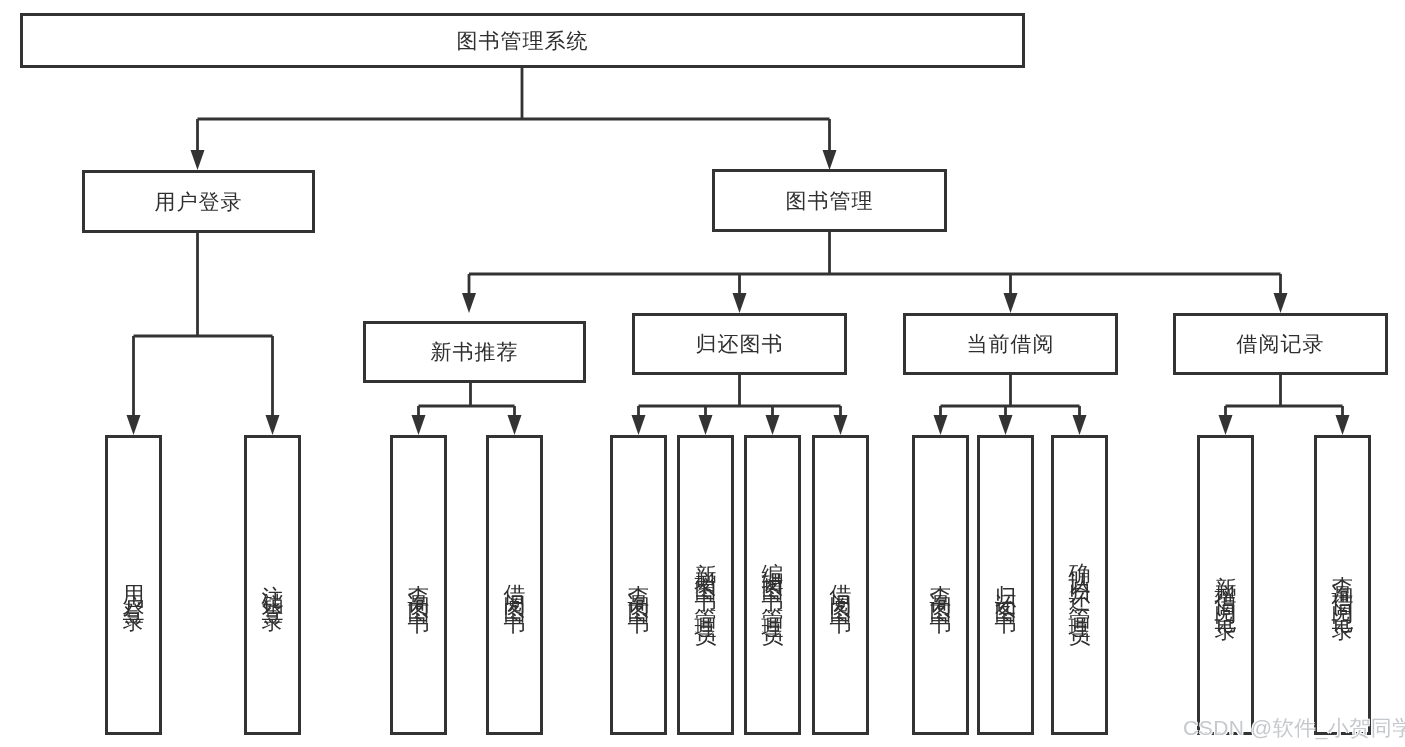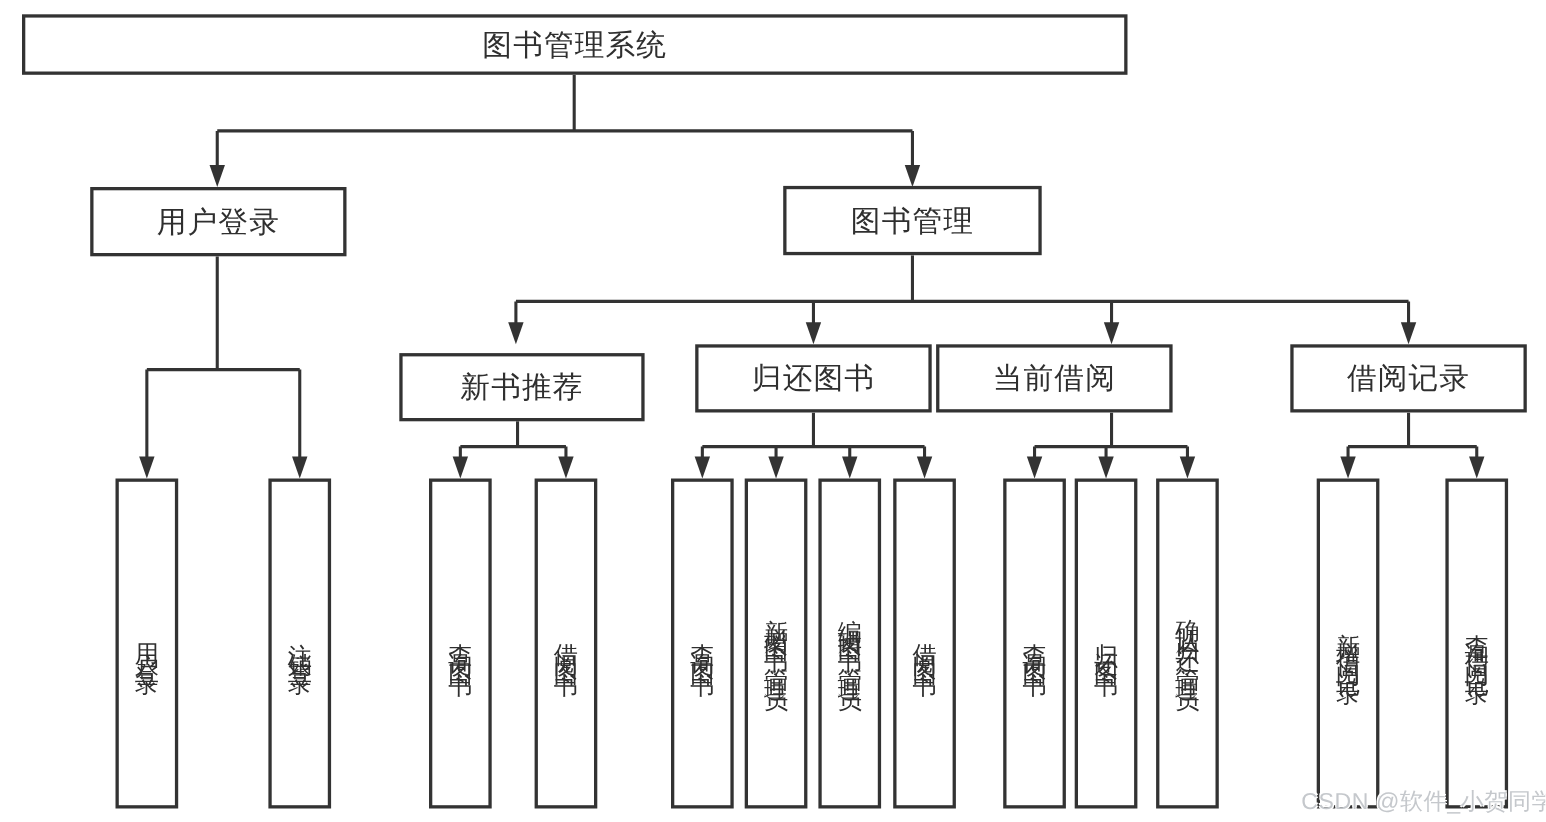--- a/index.html
+++ b/index.html
@@ -10,33 +10,33 @@
   svg.connectors { position:absolute; left:0; top:0; z-index:0; }
   .conn path { stroke: var(--line-color, #333333); stroke-width:2.8; fill:none; }
   .heads polygon { fill: var(--line-color, #333333); stroke:none; }
 
   .box {
     position:absolute; box-sizing:border-box; background:#ffffff;
     border:3px solid var(--line-color, #333333);
     display:flex; align-items:center; justify-content:center;
     color: var(--text-color, #2f2f2f); z-index:1;
   }
-  .hbox span { font-size:27px; letter-spacing:1px; white-space:nowrap; }
+  .hbox span { font-size:21px; letter-spacing:1px; white-space:nowrap; }
   .vbox span {
     writing-mode: vertical-rl; text-orientation: mixed;
     font-size:22px; letter-spacing:9px; line-height:1; white-space:nowrap;
   }
 
   
   .n-root  { left:20px;  top:13px;  width:1005px; height:55px; }
   .n-b0    { left:82px;  top:170px; width:233px;  height:63px; }
   .n-b1    { left:712px; top:169px; width:235px;  height:63px; }
   .n-g0    { left:363px; top:321px; width:223px;  height:62px; }
   .n-g1    { left:632px; top:313px; width:215px;  height:62px; }
-  .n-g2    { left:851px; top:313px; width:215px;  height:62px; }
+  .n-g2    { left:903px; top:313px; width:215px;  height:62px; }
   .n-g3    { left:1173px;top:313px; width:215px;  height:62px; }
   .leaf    { top:435px; width:57px; height:300px; }
   .n-l00 { left:105px; }  .n-l01 { left:244px; }
   .n-l100{ left:390px; }  .n-l101{ left:486px; }
   .n-l110{ left:610px; }  .n-l111{ left:677px; }  .n-l112{ left:744px; }  .n-l113{ left:812px; }
   .n-l120{ left:912px; }  .n-l121{ left:977px; }  .n-l122{ left:1051px; }
   .n-l130{ left:1197px; } .n-l131{ left:1314px; }
 
   .watermark {
     position:absolute; left:1183px; top:714px; z-index:3;

